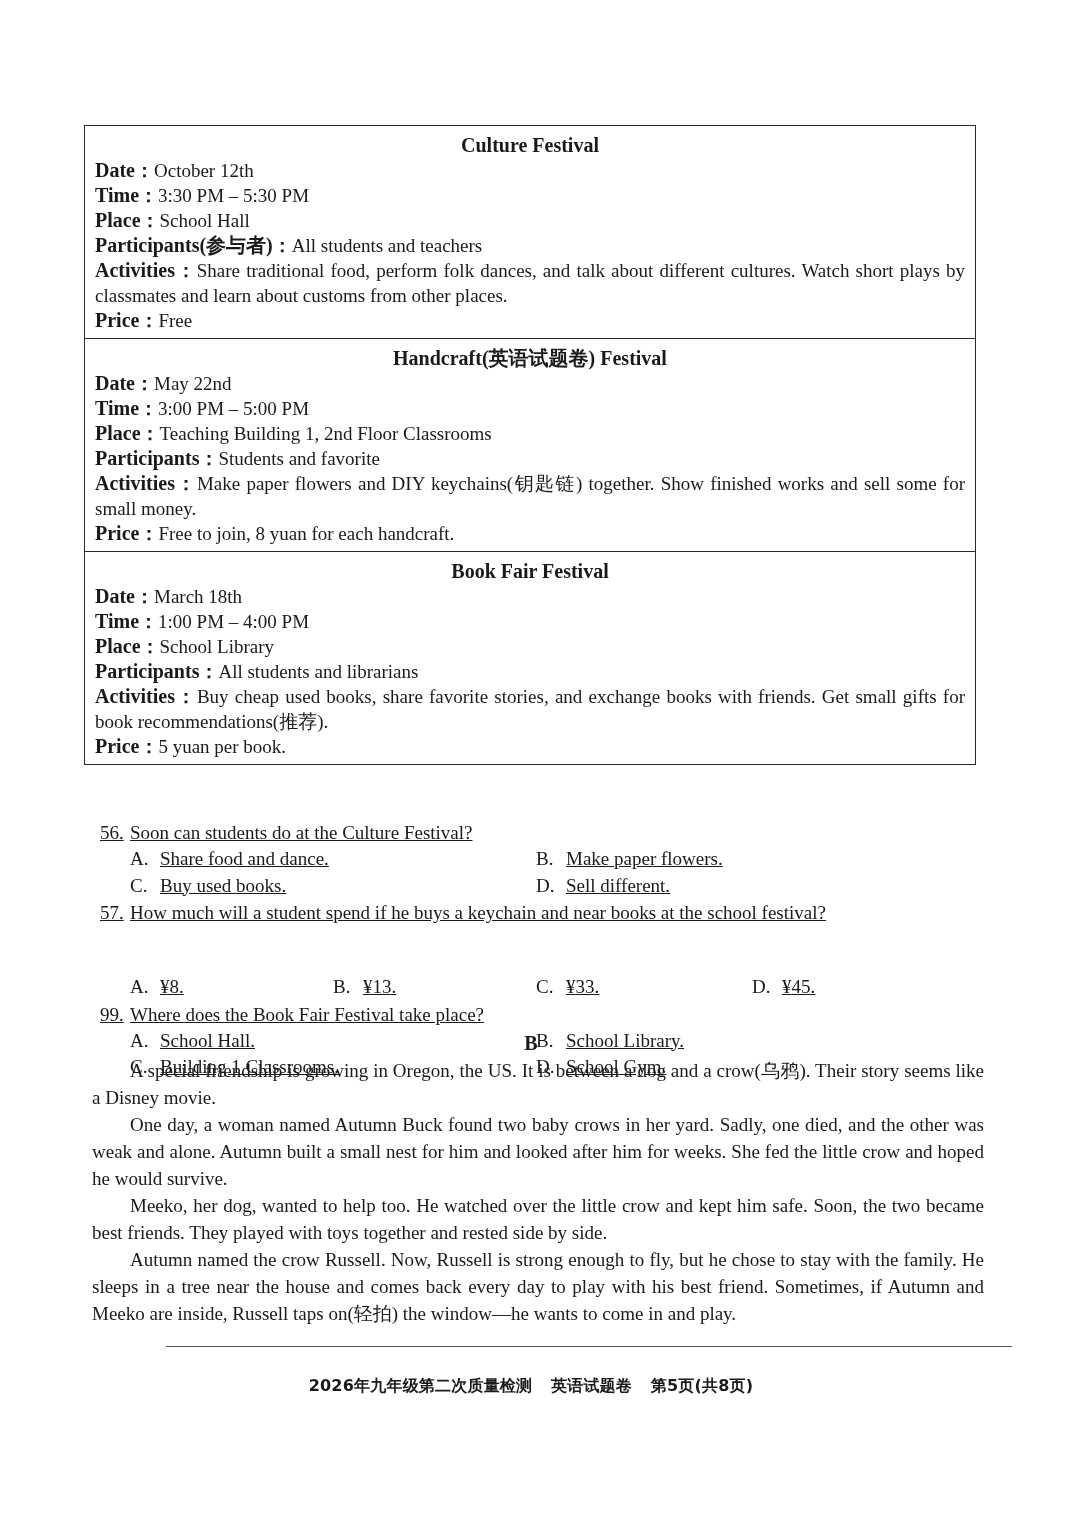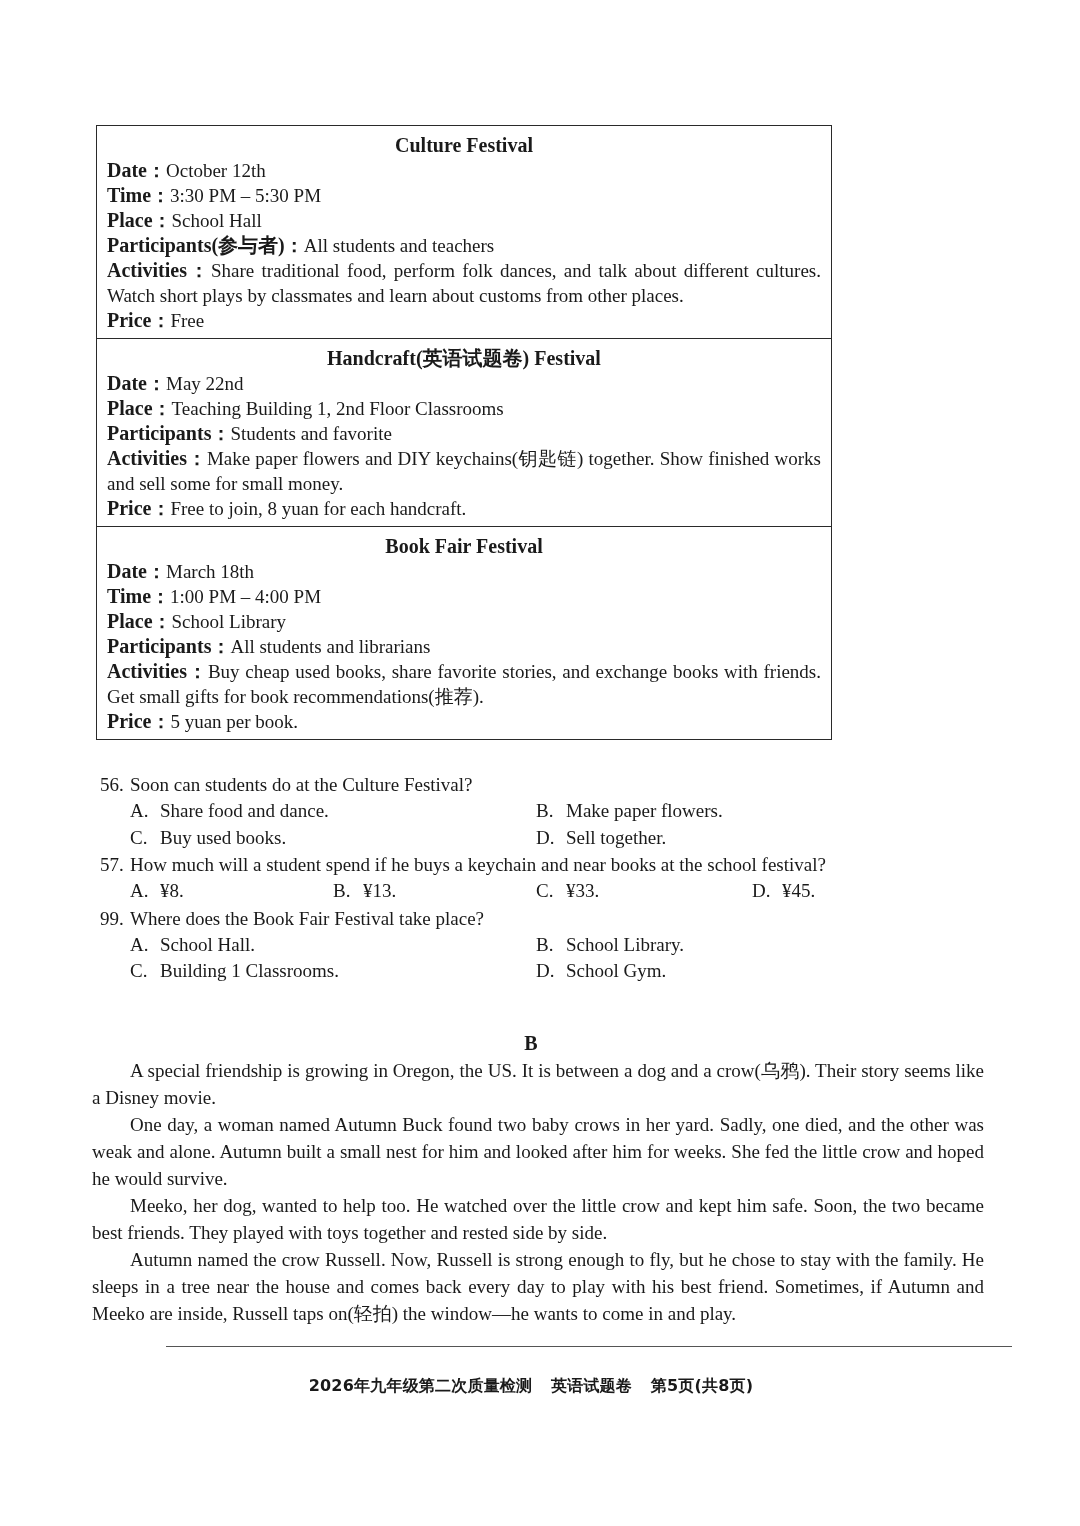--- a/index.html
+++ b/index.html
@@ -10,22 +10,22 @@
     color: #1a1a1a;
     font-size: 19px;
     line-height: 27px;
     overflow: hidden;
   }
   .page { position: absolute; left: 0; top: 0; width: 1080px; height: 1526px; }
 
   
   .festival-table {
     position: absolute;
-    left: 96px; top: 125px;
-    width: 736px;
+    left: 84px; top: 125px;
+    width: 892px;
     border: 1.5px solid #2a2a2a;
   }
   .festival {
     padding: 4px 10px 5px 10px;
     border-bottom: 1.5px solid #2a2a2a;
   }
   .festival:last-child { border-bottom: none; }
   .festival-title {
     text-align: center;
     font-weight: bold;
@@ -33,31 +33,32 @@
     line-height: 30px;
     margin-bottom: -2px;
   }
   .field { line-height: 25px; text-align: justify; }
   .field-label { font-weight: bold; font-size: 20px; }
   .field-sep { font-weight: bold; }
 
   
   .questions {
     position: absolute;
-    left: 100px; top: 771px;
+    left: 100px; top: 819px;
     width: 880px;
+    text-decoration: underline;
   }
   .q-stem { line-height: 27px; display: flex; }
   .q-num { width: 30px; flex: none; }
   .options {
     display: grid;
     padding-left: 30px;
   }
   .options.two-col { grid-template-columns: 406px 400px; }
-  .options.four-col { grid-template-columns: 203px 203px 216px 200px; }
+  .options.four-col { grid-template-columns: 203px 203px 216px 200px; margin-top: 48px; }
   .option { line-height: 26.5px; }
   .opt-letter { display: inline-block; width: 30px; }
 
   .section-letter {
     position: absolute;
     left: 0; width: 1062px; top: 1030px;
     text-align: center;
     font-weight: bold;
     font-size: 20px;
     line-height: 27px;
@@ -108,20 +109,21 @@
       <div class="field"><span class="field-label">Time</span><span class="field-sep">：</span><span>3:30 PM – 5:30 PM</span></div>
       <div class="field"><span class="field-label">Place</span><span class="field-sep">：</span><span>School Hall</span></div>
       <div class="field"><span class="field-label">Participants(参与者)</span><span class="field-sep">：</span><span>All students and teachers</span></div>
       <div class="field"><span class="field-label">Activities</span><span class="field-sep">：</span><span>Share traditional food, perform folk dances, and talk about different cultures.  Watch short plays by classmates and learn about customs from other places.</span></div>
       <div class="field"><span class="field-label">Price</span><span class="field-sep">：</span><span>Free</span></div>
     </div>
 
     <div class="festival">
       <div class="festival-title">Handcraft(英语试题卷) Festival</div>
       <div class="field"><span class="field-label">Date</span><span class="field-sep">：</span><span>May 22nd</span></div>
+      <div class="field"><span class="field-label">Time</span><span class="field-sep">：</span><span>3:00 PM – 5:00 PM</span></div>
       <div class="field"><span class="field-label">Place</span><span class="field-sep">：</span><span>Teaching Building 1, 2nd Floor Classrooms</span></div>
       <div class="field"><span class="field-label">Participants</span><span class="field-sep">：</span><span>Students and favorite</span></div>
       <div class="field"><span class="field-label">Activities</span><span class="field-sep">：</span><span>Make paper flowers and DIY keychains(钥匙链) together.  Show finished works and sell some for small money.</span></div>
       <div class="field"><span class="field-label">Price</span><span class="field-sep">：</span><span>Free to join, 8 yuan for each handcraft.</span></div>
     </div>
 
     <div class="festival">
       <div class="festival-title">Book Fair Festival</div>
       <div class="field"><span class="field-label">Date</span><span class="field-sep">：</span><span>March 18th</span></div>
       <div class="field"><span class="field-label">Time</span><span class="field-sep">：</span><span>1:00 PM – 4:00 PM</span></div>
@@ -135,21 +137,21 @@
   <div class="questions">
     <div class="question">
       <div class="q-stem">
         <span class="q-num">56.</span>
         <span>Soon can students do at the Culture Festival?</span>
       </div>
       <div class="options two-col">
         <div class="option"><span class="opt-letter">A.</span><span>Share food and dance.</span></div>
         <div class="option"><span class="opt-letter">B.</span><span>Make paper flowers.</span></div>
         <div class="option"><span class="opt-letter">C.</span><span>Buy used books.</span></div>
-        <div class="option"><span class="opt-letter">D.</span><span>Sell together.</span></div>
+        <div class="option"><span class="opt-letter">D.</span><span>Sell different.</span></div>
       </div>
     </div>
 
     <div class="question">
       <div class="q-stem">
         <span class="q-num">57.</span>
         <span>How much will a student spend if he buys a keychain and near books at the school festival?</span>
       </div>
       <div class="options four-col">
         <div class="option"><span class="opt-letter">A.</span><span>¥8.</span></div>

